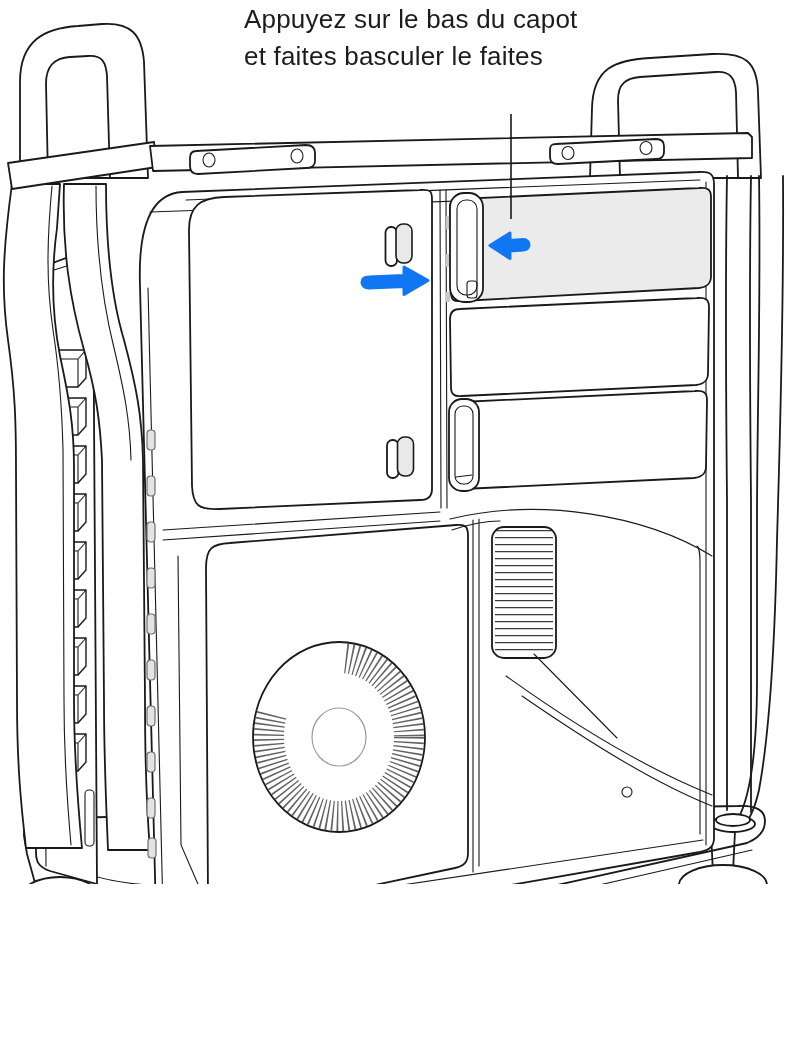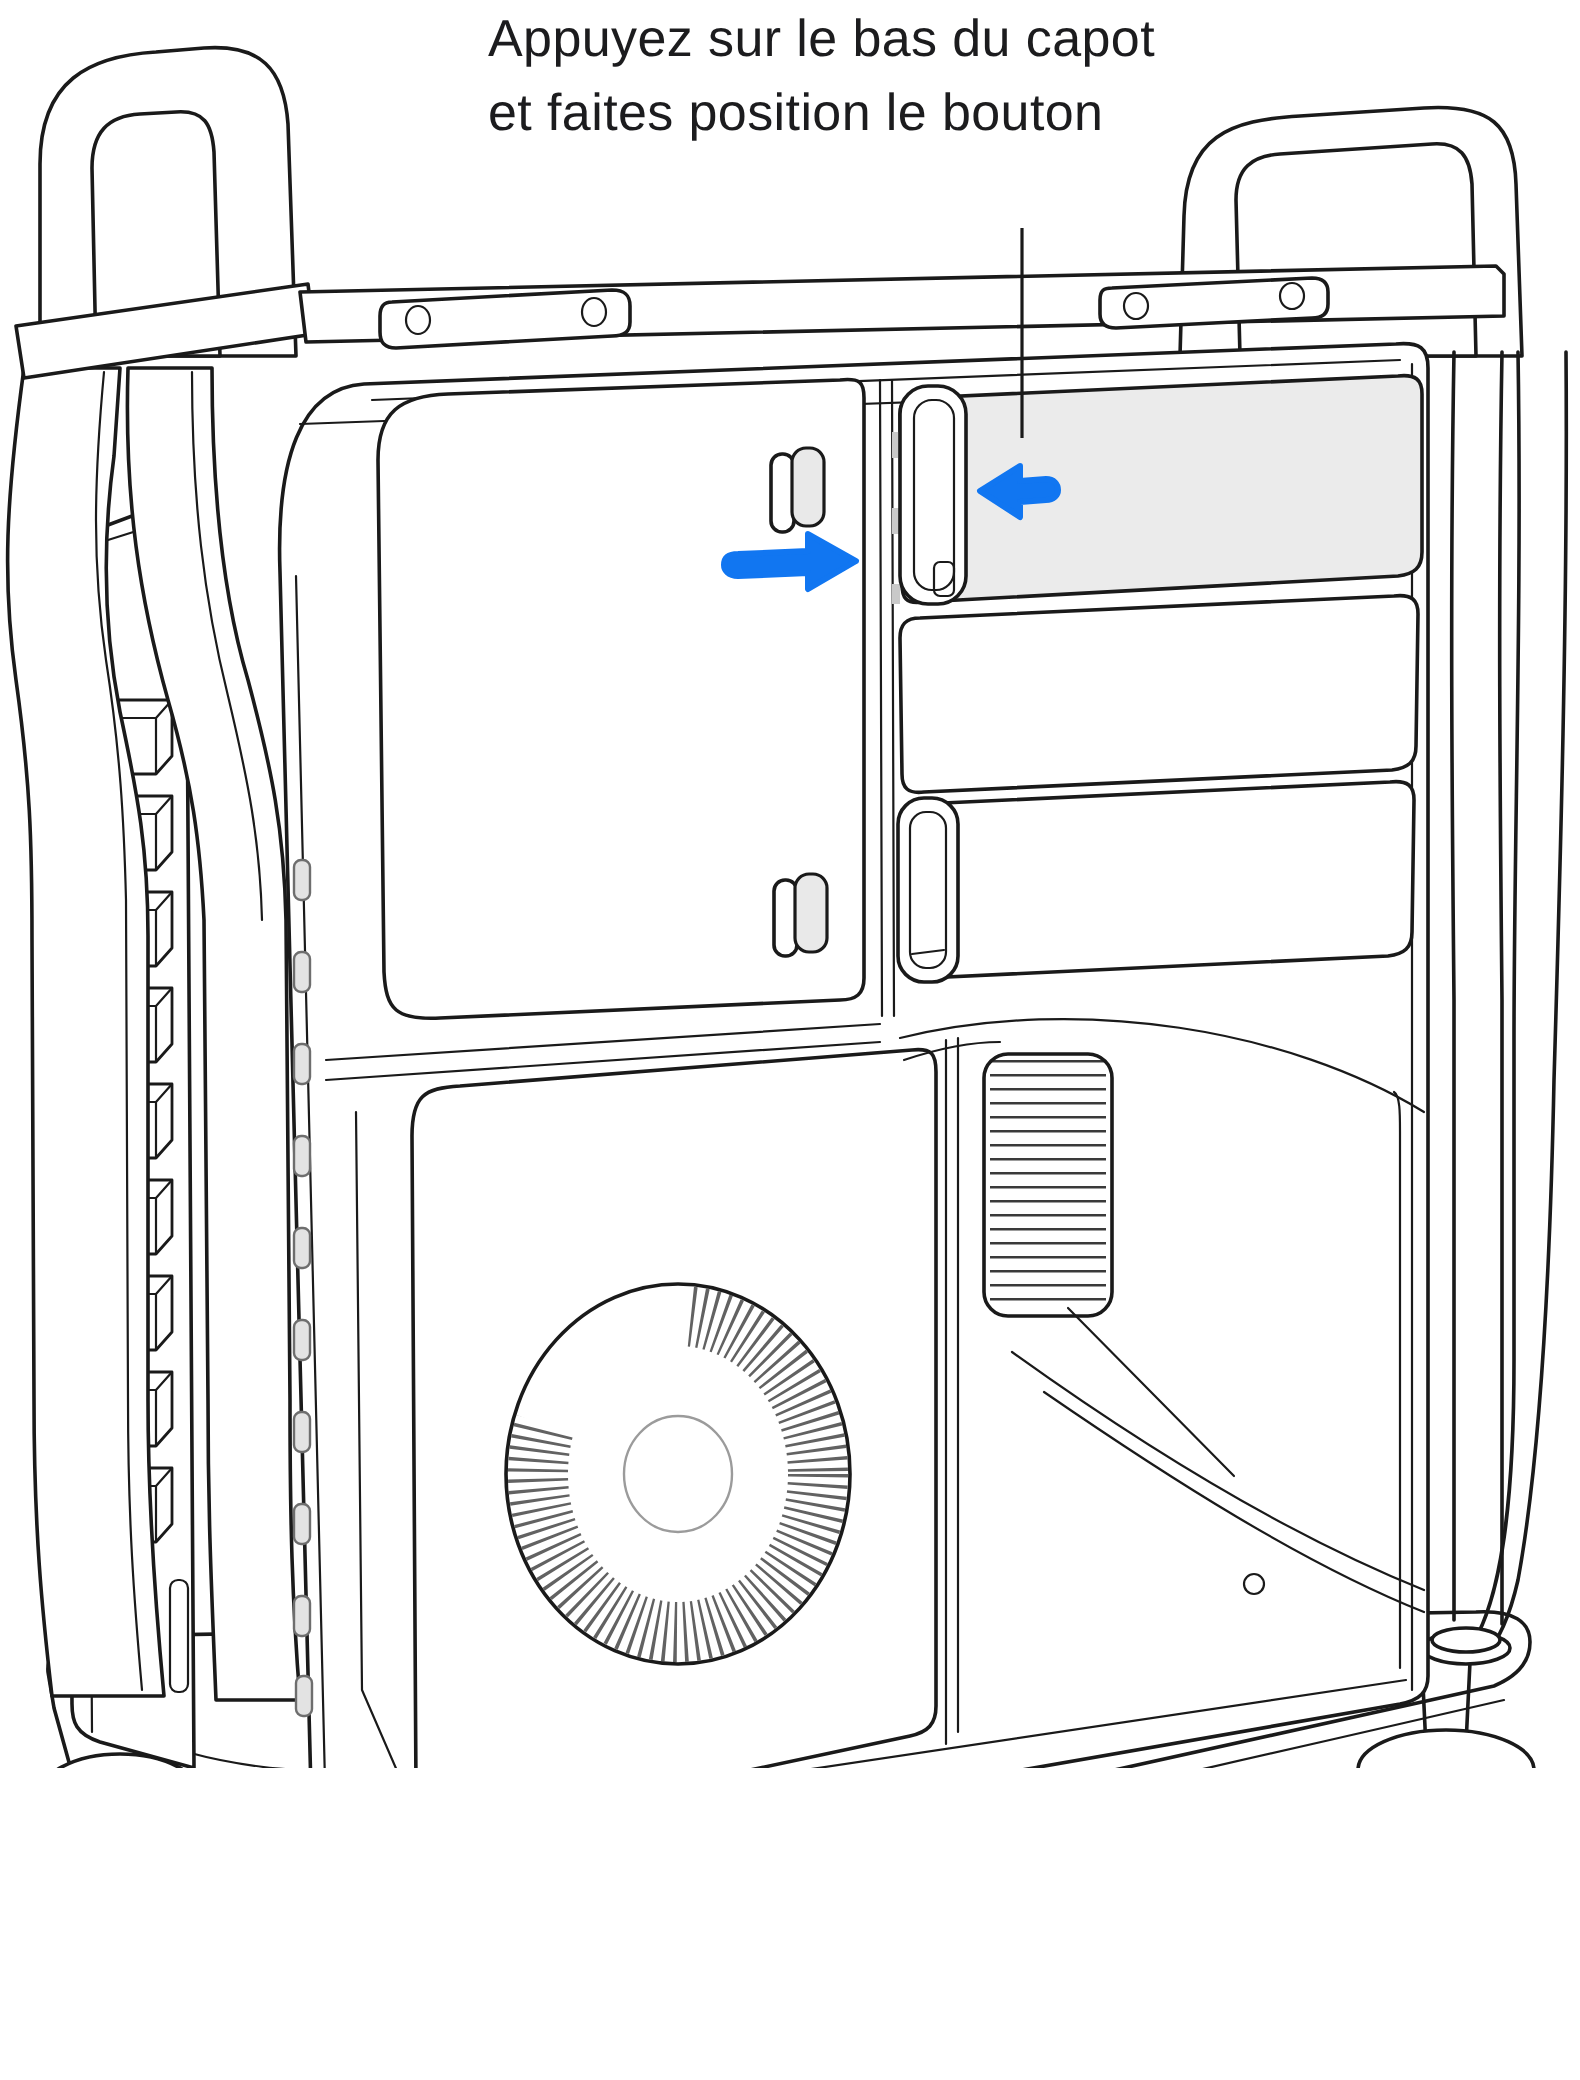--- a/index.html
+++ b/index.html
@@ -192,16 +192,16 @@
       </g>
     </g>
 
     <line x1="511" y1="114" x2="511" y2="219" stroke="#1a1a1a" stroke-width="1.6"></line>
     <path class="arrow" d="M369,277 L404,275.5 L404,267 L428,280.5 L404,294.5 L404,286.5 L369,288 C364,288 362,285 362,282.5 C362,279 364,277 369,277 Z"></path>
     <path class="arrow" d="M523,239.5 L510,240.5 L510,233 L490,245.5 L510,258.5 L510,251 L523,250 C527,250 529,247.5 529,245 C529,242 527,239.5 523,239.5 Z"></path>
   </svg>
 
   <div id="caption">
     <div>Appuyez sur le bas du capot</div>
-    <div>et faites position le bouton</div>
+    <div>et faites basculer le faites</div>
   </div>
 
 </div>
 
 </body></html>

